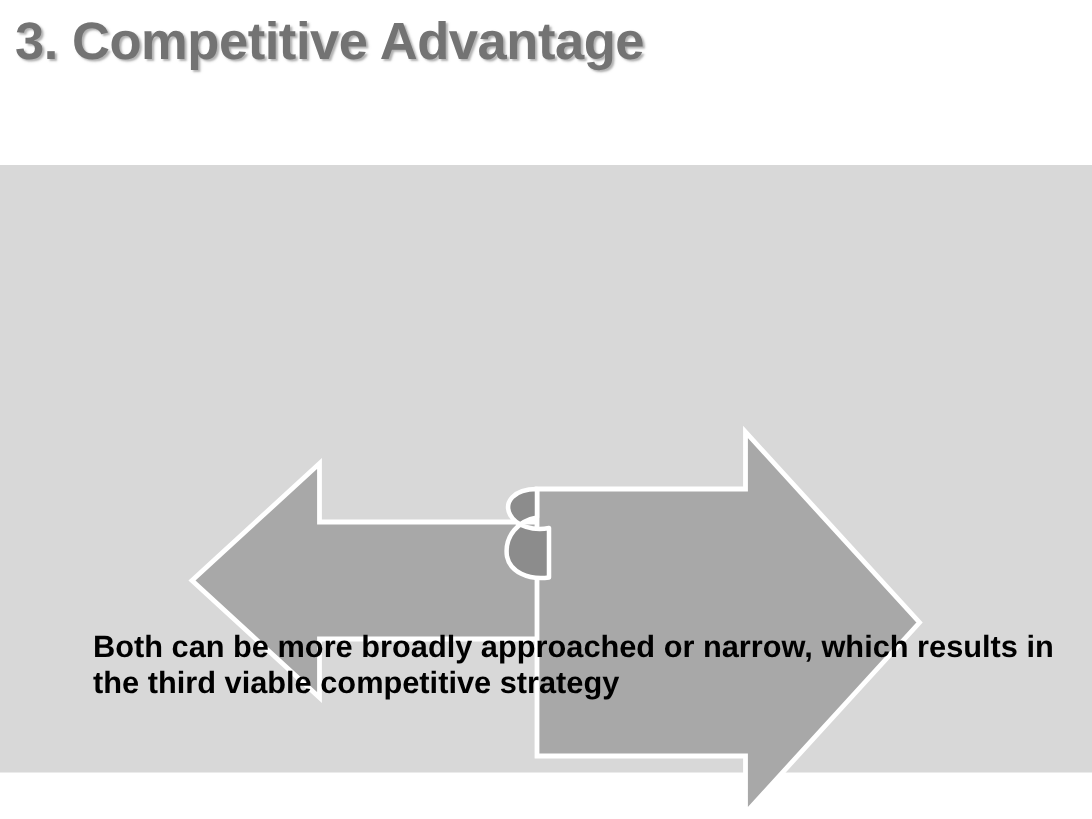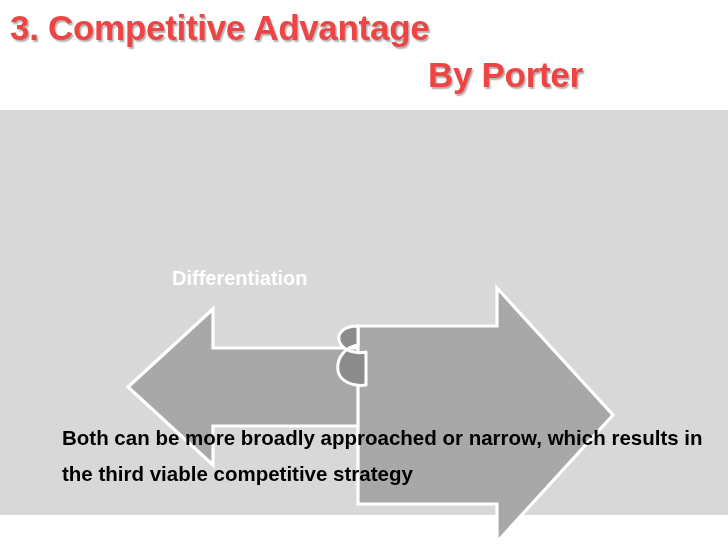--- a/index.html
+++ b/index.html
@@ -26,21 +26,21 @@
     position: absolute;
     left: 0;
     top: 0;
     width: 728px;
     height: 110px;
     background: #ffffff;
   }
 
   .title-line {
     position: absolute;
-    color: #ef4444;
+    color: #737373;
     font-weight: bold;
     font-size: 35px;
     letter-spacing: -0.3px;
     white-space: nowrap;
     text-shadow: 1.5px 1.5px 1.5px rgba(150,150,150,0.75);
     font-family: "Liberation Sans", sans-serif;
   }
   #title-line-1 { left: 10px; top: 8px; }
   #title-line-2 { left: 428px; top: 55px; }
 
@@ -100,32 +100,31 @@
 
   
   #bottom-note {
     position: absolute;
     left: 62px;
     top: 310px;
     width: 656px;
     color: #000000;
     font-weight: bold;
     font-size: 20.5px;
-    line-height: 36px;
+    line-height: 24px;
     font-family: "Liberation Sans", sans-serif;
   }
 </style>
 </head>
 <body>
 
 <div id="slide">
 
   <div id="title-area">
     <div class="title-line" id="title-line-1">3. Competitive Advantage</div>
-    <div class="title-line" id="title-line-2">By Porter</div>
   </div>
 
   <div id="content-area">
 
 
     <svg id="arrows-svg" viewBox="0 0 728 230">
 
       <path d="M 128,202
                L 213,124
                L 213,163
@@ -146,18 +145,17 @@
 
       <path d="M 358,141
                C 342,141 336,150 340,158
                C 344,166 356,169 366,167
                L 366,200
                C 352,202 340,196 338,186
                C 336,172 346,162 358,160
                Z" fill="#8C8C8C" stroke="#FFFFFF" stroke-width="3" stroke-linejoin="round"></path>
     </svg>
 
-    <div class="arrow-label" id="label-differentiation">Differentiation</div>
 
     <div id="bottom-note">Both can be more broadly approached or narrow, which results in the third viable competitive strategy</div>
 
   </div>
 </div>
 
 </body></html>

